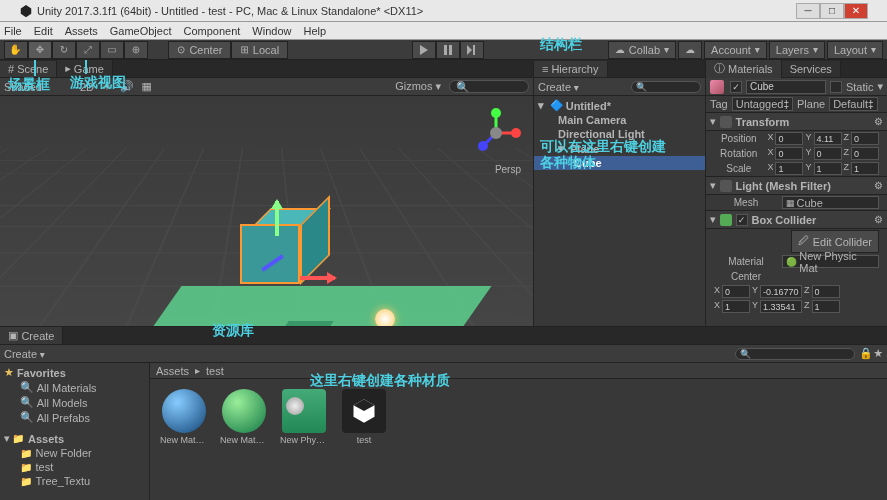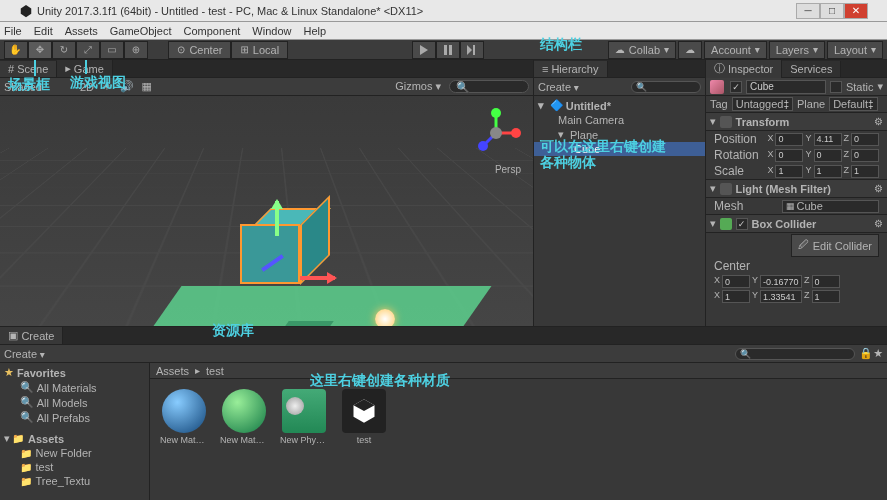--- a/index.html
+++ b/index.html
@@ -42,37 +42,37 @@
 .arrow-x:after { content:''; position:absolute; right:-8px; top:-4px; border:6px solid transparent; border-left:10px solid #f55; }
 .arrow-z { left:260px; top:165px; width:25px; height:4px; background:#55f; transform:rotate(-35deg); }
 .light-icon { position:absolute; left:375px; top:213px; width:20px; height:20px; border-radius:50%; background:radial-gradient(#fff,#ffcc66); box-shadow:0 0 8px #ffcc66; }
 .axis-gizmo { position:absolute; right:12px; top:12px; width:50px; height:50px; }
 .persp-label { position:absolute; right:12px; top:68px; font-size:10px; }
 .shadow-blob { position:absolute; left:280px; top:225px; width:45px; height:25px; background:#3a9868; transform:skew(-35deg); }
 .hierarchy-panel { width:172px; background:#383838; border-left:1px solid #222; display:flex; flex-direction:column; }
 .hier-toolbar { height:18px; background:#3c3c3c; display:flex; align-items:center; padding:0 4px; border-bottom:1px solid #222; }
 .hier-create { font-size:10px; }
 .hier-content { flex:1; padding:2px 0; font-size:11px; }
-.hier-item { padding:1px 4px; display:flex; align-items:center; gap:2px; }
+.hier-item { padding:1px 4px; display:flex; align-items:center; gap:2px;font-weight:bold; }
 .hier-item.scene { font-weight:bold; }
 .hier-item.child { padding-left:24px; }
 .hier-item.grandchild { padding-left:40px; }
 .hier-item.selected { background:#3e5f96; color:#fff; }
 .foldout { width:10px; display:inline-block; }
 .inspector-panel { width:182px; background:#383838; border-left:1px solid #222; display:flex; flex-direction:column; overflow:hidden; }
 .insp-header { height:18px; background:#3c3c3c; display:flex; align-items:center; padding:0 4px; gap:4px; border-bottom:1px solid #222; }
 .insp-row { display:flex; align-items:center; padding:1px 4px; gap:4px; min-height:15px; font-size:10px; }
 .insp-cube-icon { width:14px; height:14px; background:linear-gradient(135deg,#e8a,#a56); margin-right:2px; border-radius:2px; }
 .checkbox { width:12px; height:12px; background:#2a2a2a; border:1px solid #555; display:inline-flex; align-items:center; justify-content:center; font-size:9px; color:#ccc; }
 .text-field { background:#2a2a2a; border:1px solid #555; height:14px; padding:0 3px; flex:1; font-size:10px; display:flex; align-items:center; color:#ccc; }
 .component-header { background:#3c3c3c; padding:2px 4px; display:flex; align-items:center; gap:4px; border-top:1px solid #222; border-bottom:1px solid #222; font-size:11px; }
 .comp-icon { width:12px; height:12px; background:#555; border-radius:2px; }
 .gear-icon { margin-left:auto; font-size:10px; }
 .prop-row { display:flex; align-items:center; padding:1px 8px; gap:4px; font-size:10px; min-height:15px; }
-.prop-label { width:64px; font-size:12px; }
+.prop-label { width:64px; font-size:10px;text-align:center; }
 .xyz-field { display:flex; gap:2px; flex:1; }
 .xyz-label { font-size:9px; }
 .num-field { background:#2a2a2a; border:1px solid #555; height:13px; width:28px; padding:0 2px; font-size:9px; display:flex; align-items:center; color:#ccc; }
 .obj-field { background:#2a2a2a; border:1px solid #555; height:13px; flex:1; padding:0 3px; font-size:9px; display:flex; align-items:center; gap:2px; }
 .edit-collider-btn { background:#4a4a4a; border:1px solid #222; padding:2px 6px; font-size:10px; display:flex; align-items:center; gap:4px; }
 .annotation { position:absolute; color:#4dd0e1; font-size:14px; font-weight:bold; pointer-events:none; z-index:100; }
 .annotation-line { position:absolute; border-top:2px solid #4dd0e1; pointer-events:none; z-index:99; }
 .project-panel { height:174px; background:#383838; border-top:1px solid #222; display:flex; flex-direction:column; }
 .proj-body { flex:1; display:flex; }
 .proj-tree { width:150px; border-right:1px solid #222; padding:2px 0; }
@@ -207,31 +207,32 @@
     <div class="tab-header">
       <div class="tab">≡ <span>Hierarchy</span></div>
     </div>
     <div class="hier-toolbar">
       <span class="hier-create"><span>Create</span> ▾</span>
       <span style="margin-left:auto;width:70px;background:#2a2a2a;border:1px solid #555;height:12px;border-radius:6px;padding:0 4px;font-size:9px">🔍</span>
     </div>
     <div class="hier-content">
       <div class="hier-item scene"><span class="foldout">▾</span>🔷 <span>Untitled*</span></div>
       <div class="hier-item child">Main Camera</div>
+      <div class="hier-item child">Directional Light</div>
       <div class="hier-item child">
           <span class="foldout">▾</span>
           <span>Plane</span>
         </div>
       <div class="hier-item grandchild selected">Cube</div>
     </div>
   </div>
 
   <div class="inspector-panel">
     <div class="tab-header">
-      <div class="tab">ⓘ <span>Inspector</span></div>
+      <div class="tab">ⓘ <span>Materials</span></div>
       <div class="tab inactive">
           <span>Services</span>
         </div>
     </div>
     <div class="insp-header">
       <div class="insp-cube-icon"></div>
       <div class="checkbox">✓</div>
       <div class="text-field">Cube</div>
       <div class="checkbox"></div>
       <span>Static</span>▾
@@ -280,20 +281,24 @@
 
     <div class="component-header">▾<div class="comp-icon"></div><b>Light (Mesh Filter)</b><span class="gear-icon">⚙</span></div>
     <div class="prop-row">
         <span class="prop-label">Mesh</span>
         <div class="obj-field">▦ <span>Cube</span></div>
       </div>
 
     <div class="component-header">▾<div class="comp-icon" style="background:#5a5"></div><div class="checkbox">✓</div><b>Box Collider</b><span class="gear-icon">⚙</span></div>
     <div class="prop-row" style="justify-content:flex-end">
         <div class="edit-collider-btn">🖉 <span>Edit Collider</span></div>
+      </div>
+    <div class="prop-row">
+        <span class="prop-label">Material</span>
+        <div class="obj-field">🟢 <span>New Physic Mat</span></div>
       </div>
     <div class="prop-row">
         <span class="prop-label">Center</span>
       </div>
     <div class="prop-row">
         <div class="xyz-field">
           <span class="xyz-label">X</span>
           <div class="num-field">0</div>
           <span class="xyz-label">Y</span>
           <div class="num-field" style="width:42px">-0.16770</div>

